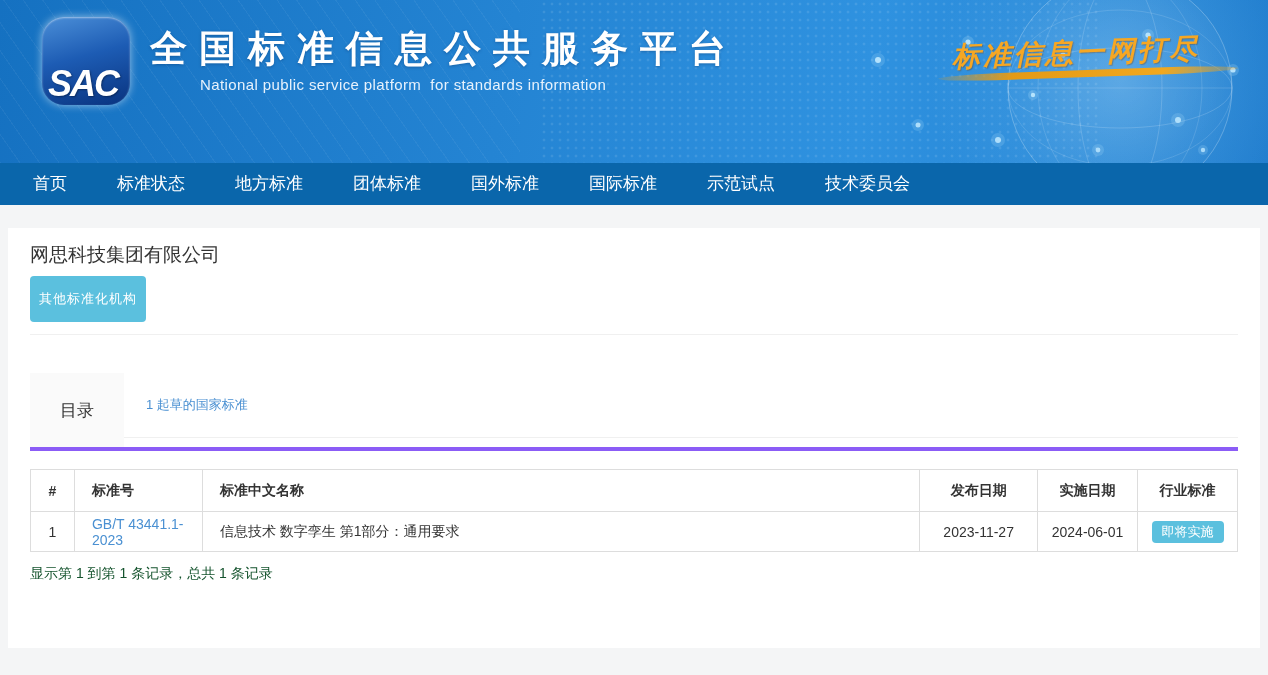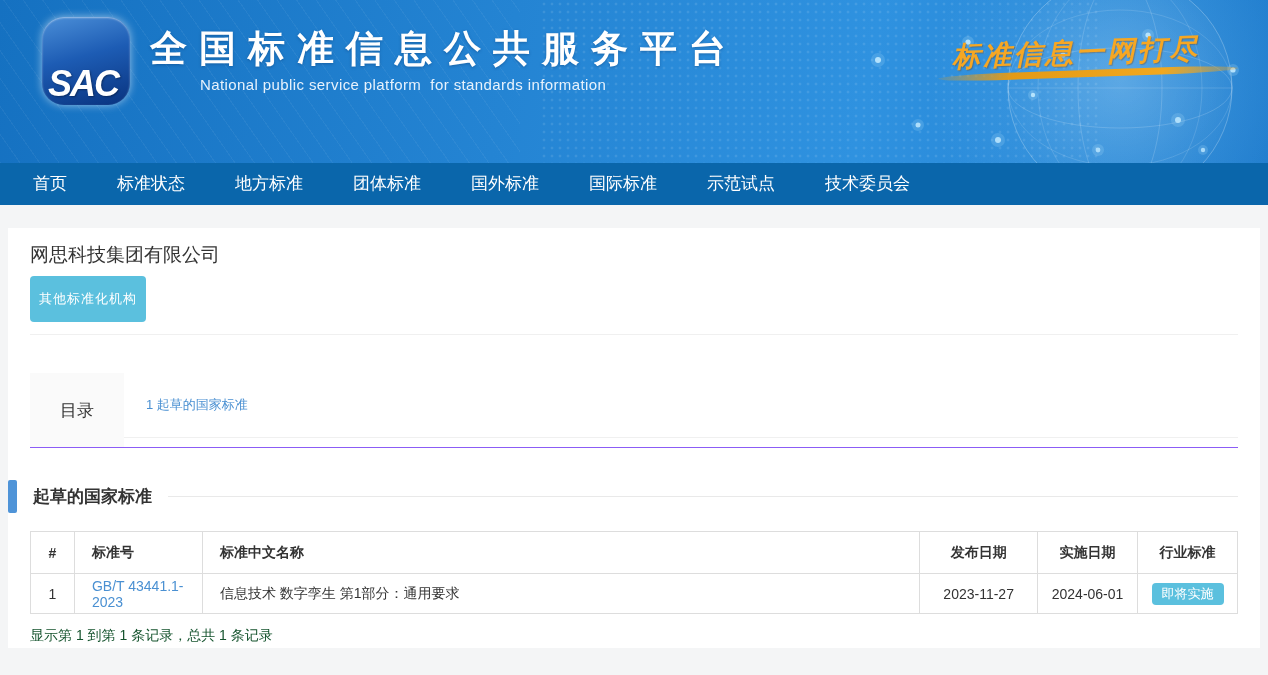--- a/index.html
+++ b/index.html
@@ -77,21 +77,21 @@
     padding:14px 22px 0;
   }
   .org-name { font-size:19px; color:#333; line-height:26px; }
   .org-badge {
     display:inline-block; margin-top:8px; padding:16px 9px;
     background:var(--badge,#5bc0de); color:#fff; font-size:13px;
     border-radius:4px; line-height:14px; letter-spacing:1px;
   }
   .divider { margin-top:12px; border-bottom:1px solid #f0f0f0; }
 
-  .toc { margin-top:38px; display:flex; border-bottom:1px solid #8b5cf6; }
+  .toc { margin-top:38px; display:flex; border-bottom:4px solid #8b5cf6; }
   .toc-label {
     width:94px; background:#fafafa; display:flex; align-items:center; justify-content:center;
     font-size:17px; color:#333;
   }
   .toc-list { flex:1; padding-bottom:9px; }
   .toc-item {
     height:65px; border-bottom:1px solid #f0f0f0;
     display:flex; align-items:center; padding-left:22px;
   }
   .toc-item a { color:var(--link,#4a90d2); font-size:13px; text-decoration:none; cursor:pointer; }
@@ -190,25 +190,20 @@
 
   <div class="toc">
     <div class="toc-label">目录</div>
     <div class="toc-list">
       <div class="toc-item">
         <a>1 起草的国家标准</a>
       </div>
     </div>
   </div>
 
-  <div class="section-head">
-    <div class="section-bar"></div>
-    <div class="section-title">起草的国家标准</div>
-    <div class="section-rule"></div>
-  </div>
 
   <table class="std">
     <colgroup>
       <col style="width:44px">
         <col style="width:128px">
         <col style="width:718px">
       <col style="width:118px">
         <col style="width:100px">
         <col style="width:100px">
     </colgroup>

